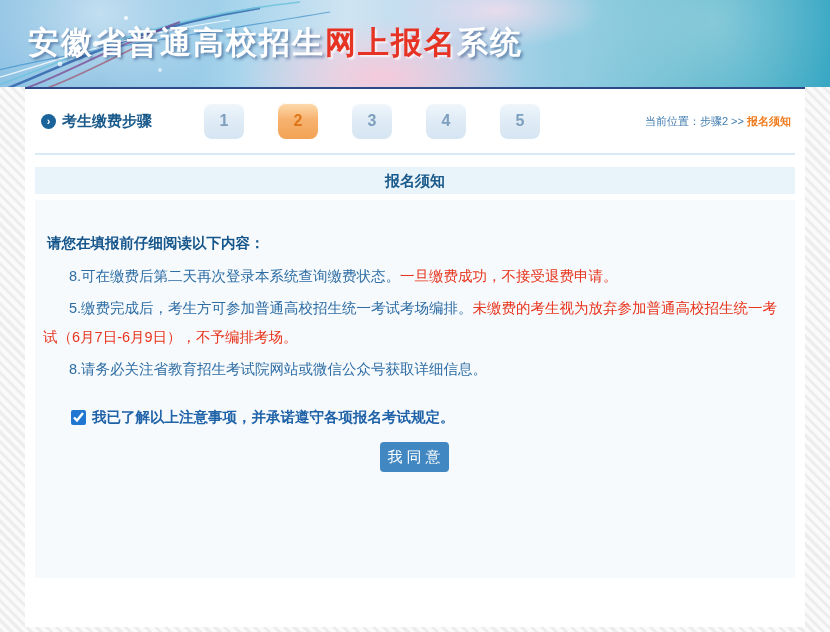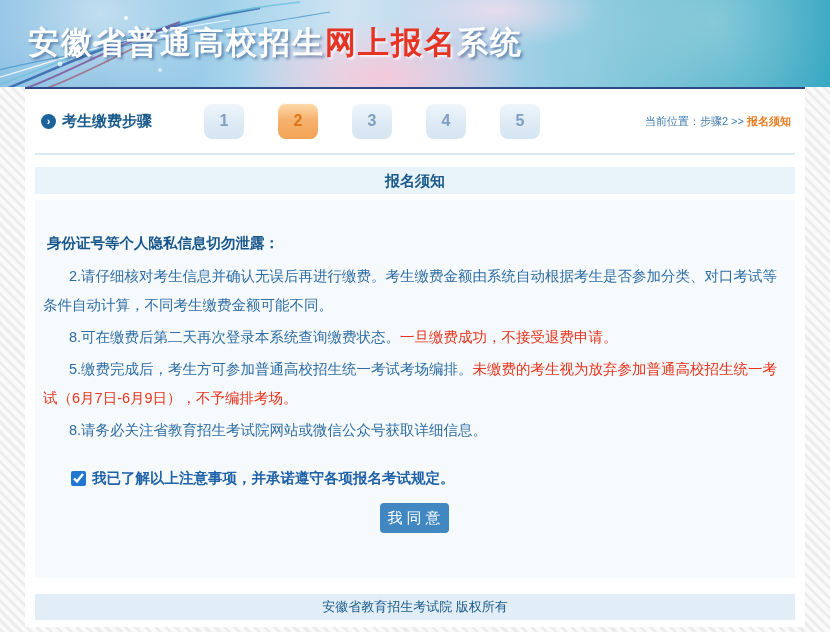--- a/index.html
+++ b/index.html
@@ -123,29 +123,27 @@
       <span>当前位置：步骤2 &gt;&gt;</span>
       <span class="current">报名须知</span>
     </div>
   </div>
 
   <div class="divider"></div>
 
   <div class="notice-titlebar">报名须知</div>
 
   <div class="notice-box">
-    <p class="notice-intro">身份证号等个人隐私信息切勿泄露：</p>
-    <p class="notice-item"><span>2.请仔细核对考生信息并确认无误后再进行缴费。考生缴费金额由系统自动根据考生是否参加分类、对口考试等条件自动计算，不同考生缴费金额可能不同。</span><span class="red"></span></p>
+    <p class="notice-intro">请您在填报前仔细阅读以下内容：</p>
     <p class="notice-item"><span>8.可在缴费后第二天再次登录本系统查询缴费状态。</span><span class="red">一旦缴费成功，不接受退费申请。</span></p>
     <p class="notice-item"><span>5.缴费完成后，考生方可参加普通高校招生统一考试考场编排。</span><span class="red">未缴费的考生视为放弃参加普通高校招生统一考试（6月7日-6月9日），不予编排考场。</span></p>
     <p class="notice-item"><span>8.请务必关注省教育招生考试院网站或微信公众号获取详细信息。</span><span class="red"></span></p>
 
     <div class="consent-row">
       <input type="checkbox" checked="checked" style="">
       <span class="consent-label">我已了解以上注意事项，并承诺遵守各项报名考试规定。</span>
     </div>
 
     <button class="agree-btn">我同意</button>
   </div>
 
-  <div class="footer-bar">安徽省教育招生考试院 版权所有</div>
 
 </div>
 
 </body></html>

